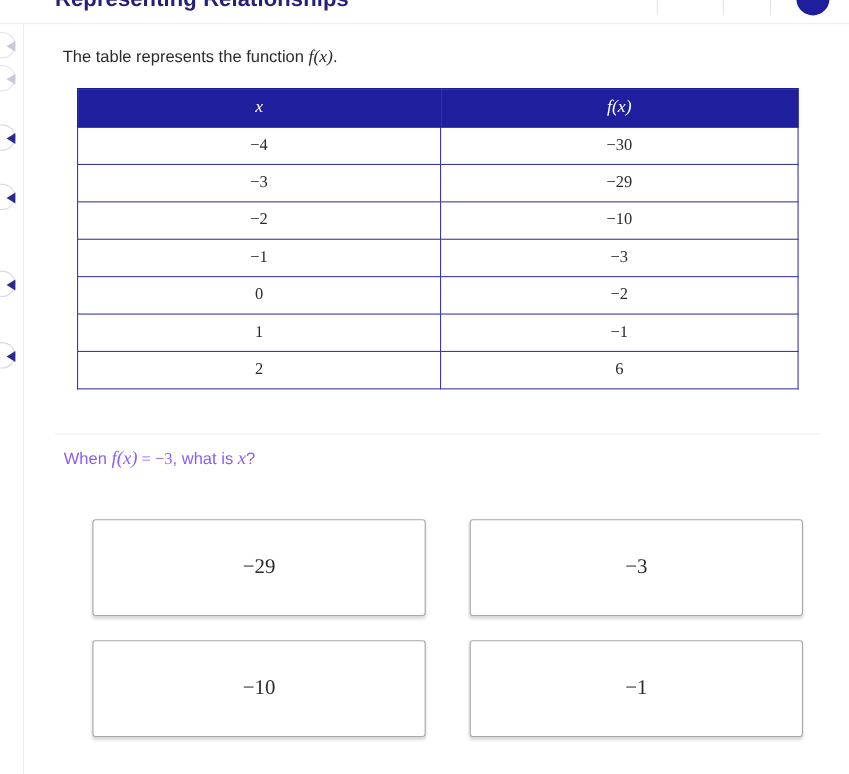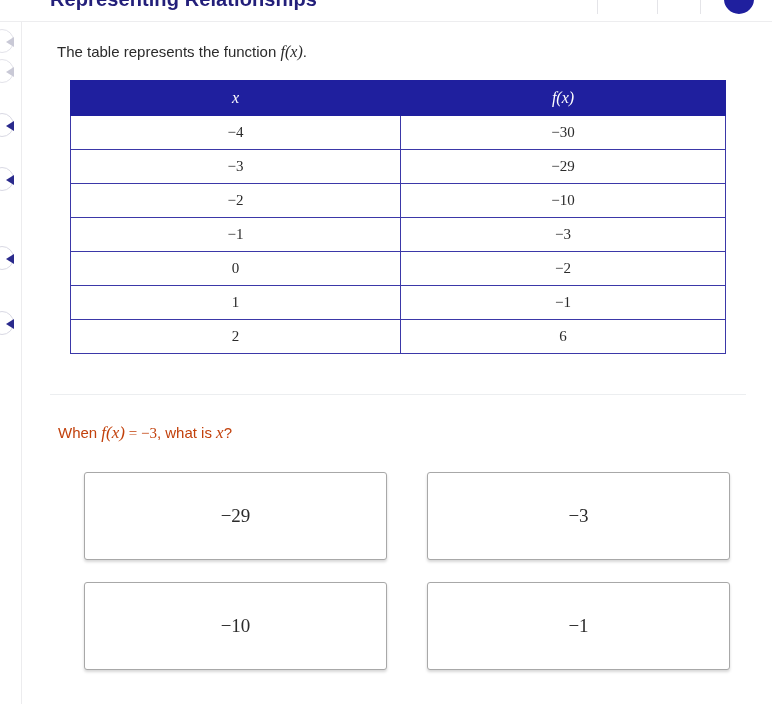--- a/index.html
+++ b/index.html
@@ -173,23 +173,23 @@
     top: 373px;
     width: 696px;
     height: 1px;
     background: #eceef0;
   }
 
   
   .question {
     position: absolute;
     left: 36px;
-    top: 402px;
+    top: 386px;
     font-size: 15px;
-    color: #c2410c;
+    color: #8b5cf6;
     white-space: nowrap;
   }
   .question .math { font-size: 17px; }
 
   
   .choices {
     position: absolute;
     left: 62px;
     top: 451px;
     width: 660px;

